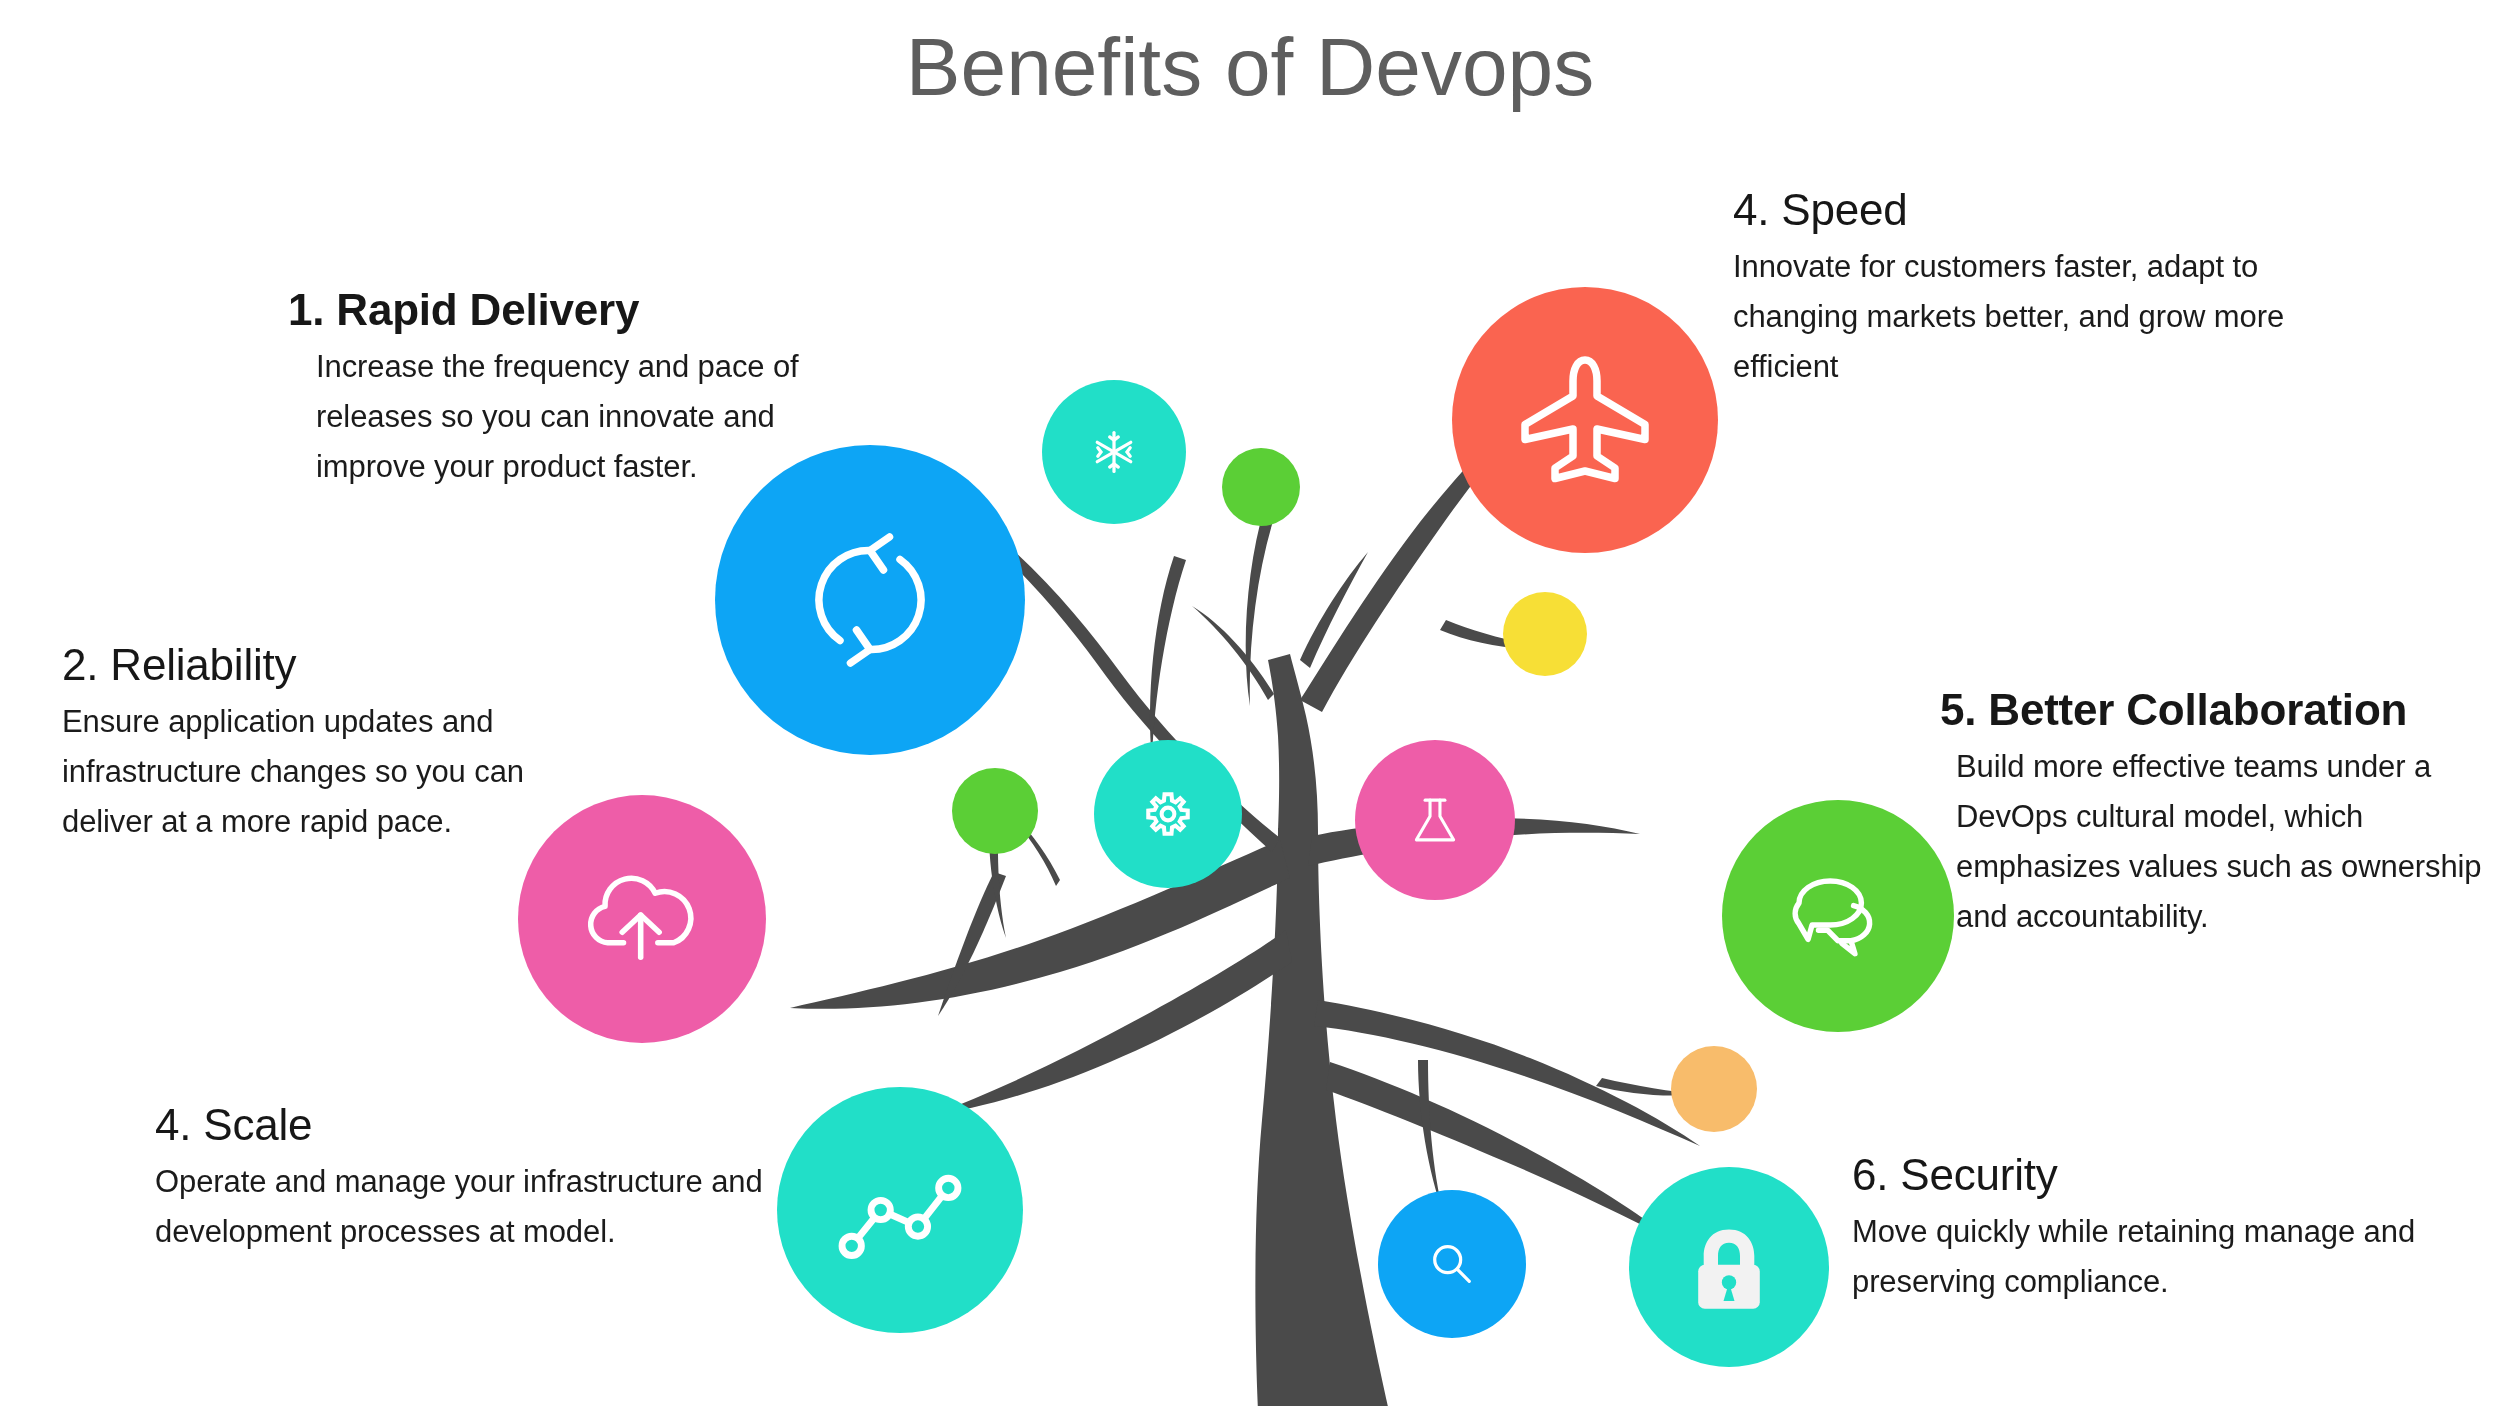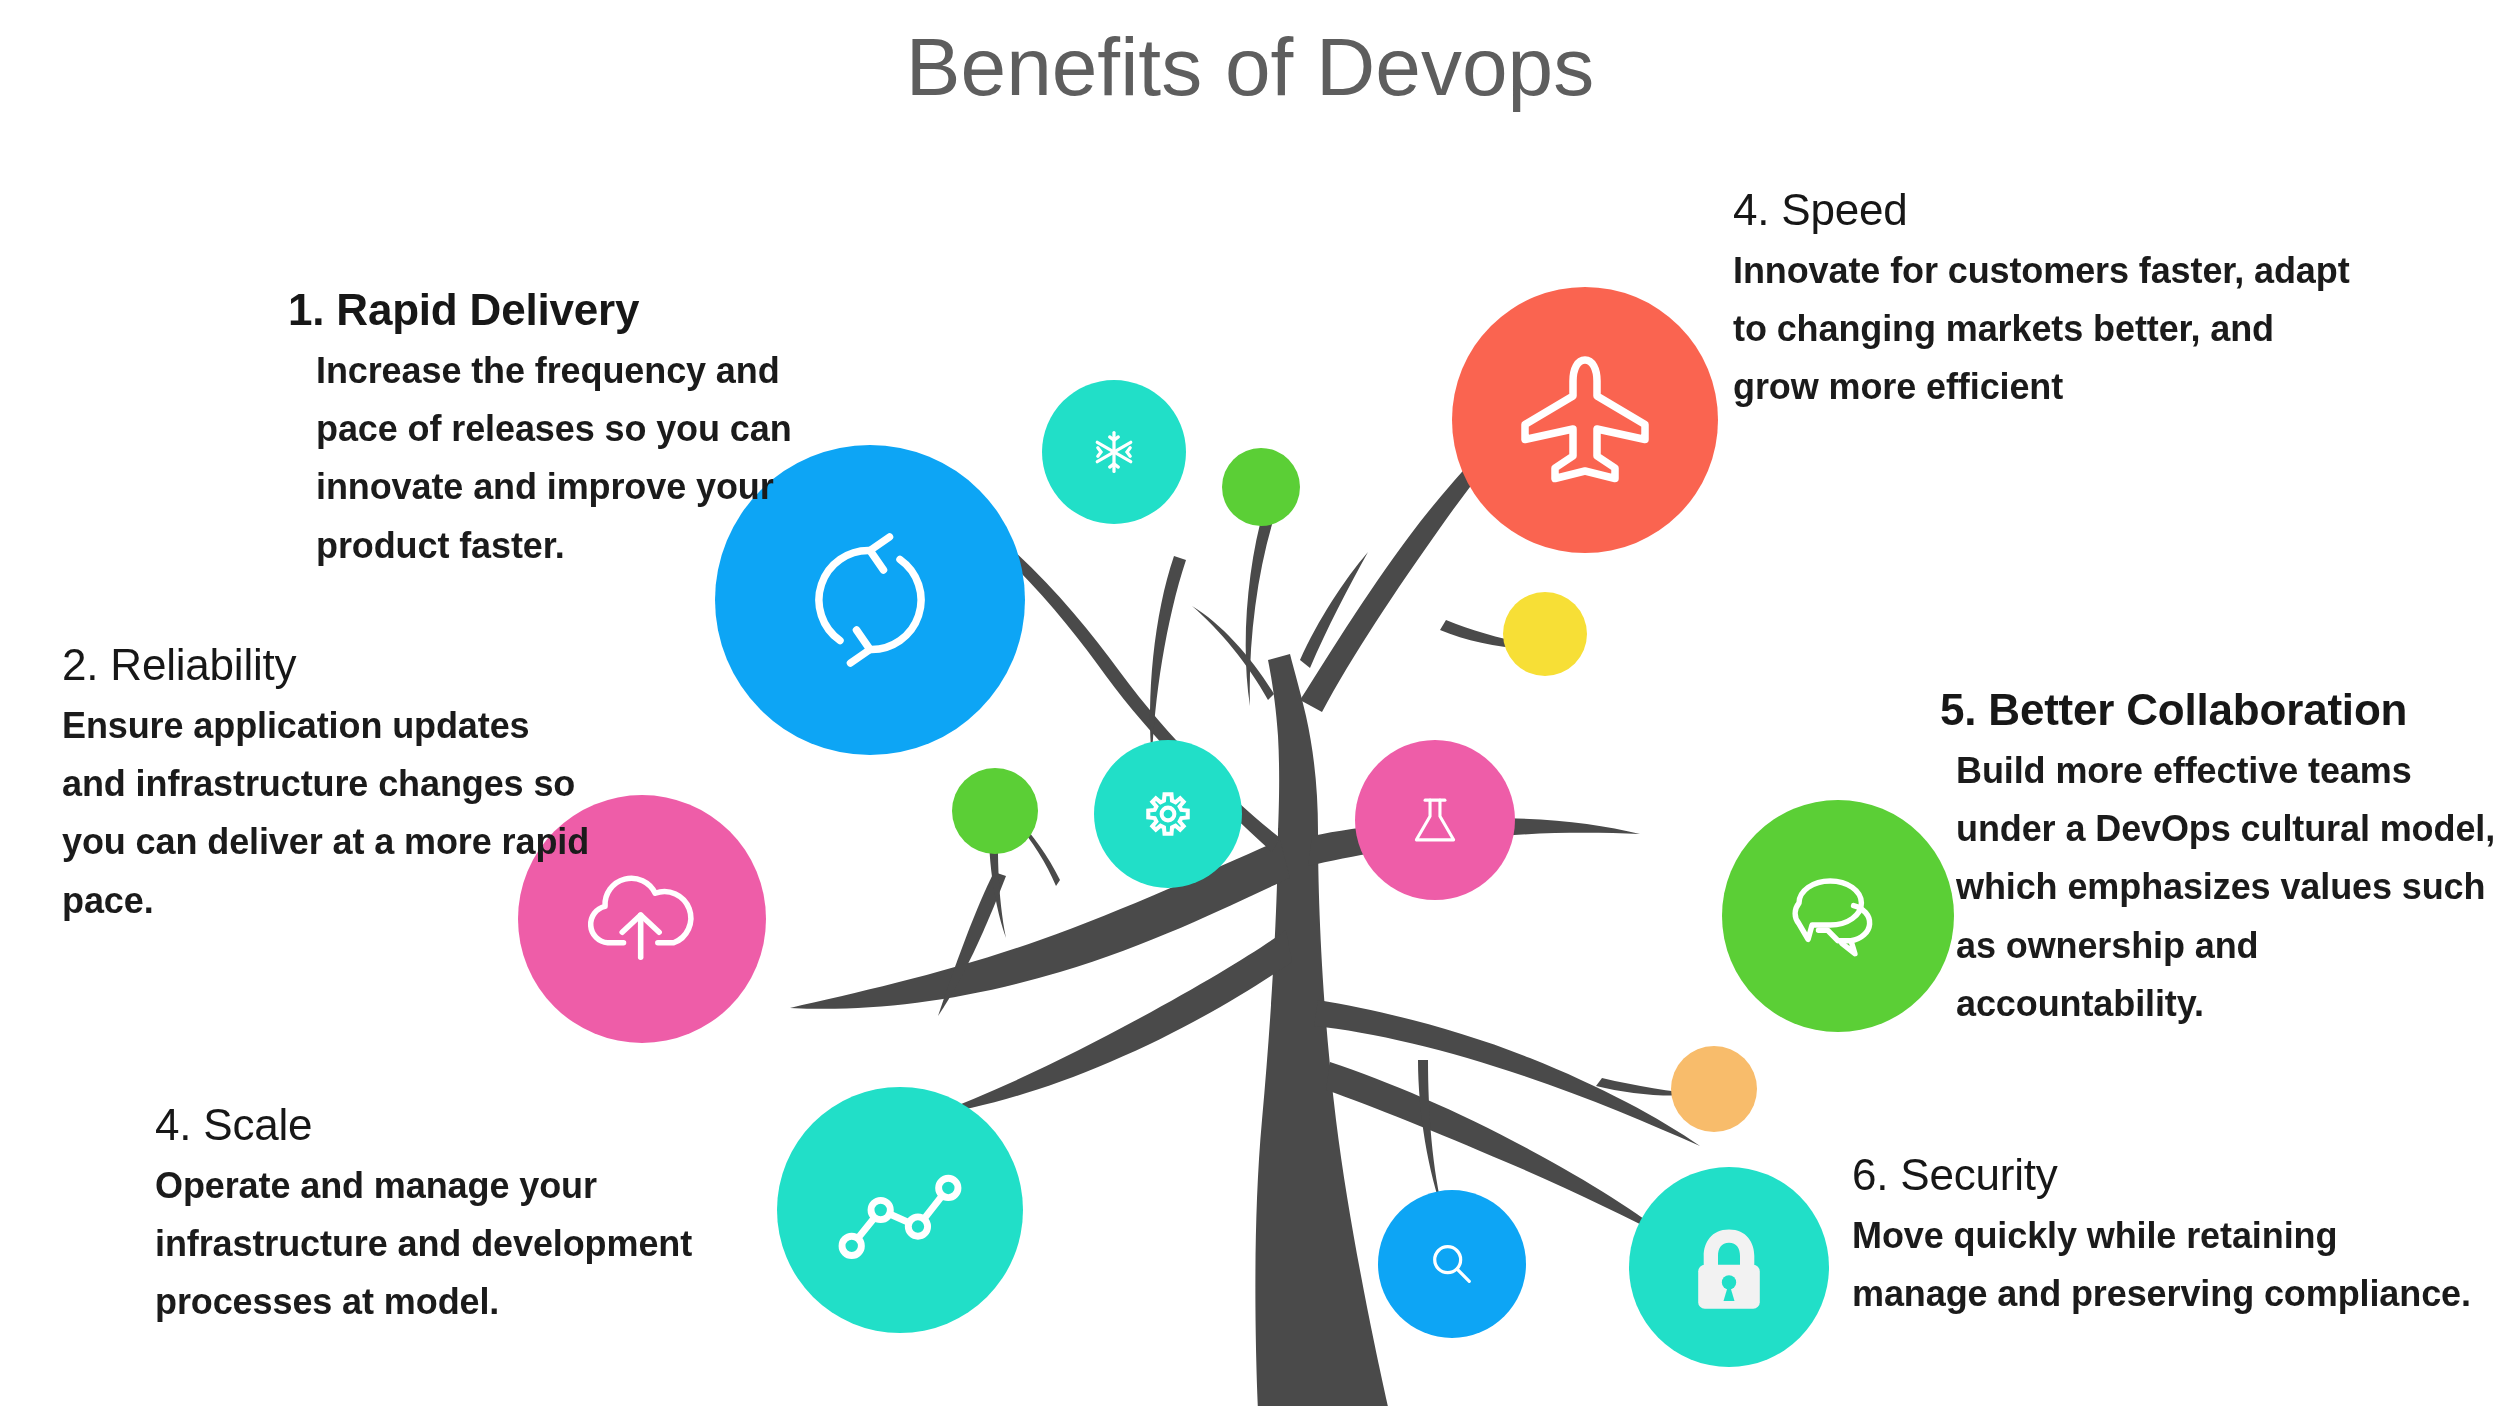--- a/index.html
+++ b/index.html
@@ -24,22 +24,22 @@
   .node{position:absolute;border-radius:50%;display:flex;align-items:center;justify-content:center;}
   .node svg{display:block;}
 
   
   .block{position:absolute;}
   .block h3{
     margin:0 0 6px 0;font-weight:400;color:#171717;
     font-size:44px;line-height:1.15;letter-spacing:-0.2px;
   }
   .block p{
-    margin:0;font-weight:700;color:#1b1b1b;
-    font-size:36px;line-height:1.62;letter-spacing:-0.1px;
+    margin:0;font-weight:400;color:#1b1b1b;
+    font-size:31px;line-height:1.62;letter-spacing:-0.1px;
   }
   .indent h3{margin-left:0;font-weight:bold;}
   .indent p{margin-left:16px;}
 
   
   #b1{left:300px;top:285px;width:560px;}
   #b1 h3{margin-left:-12px;}
   #b2{left:62px;top:640px;width:540px;}
   #b3{left:155px;top:1100px;width:620px;}
   #b3 p{margin-left:0;}

